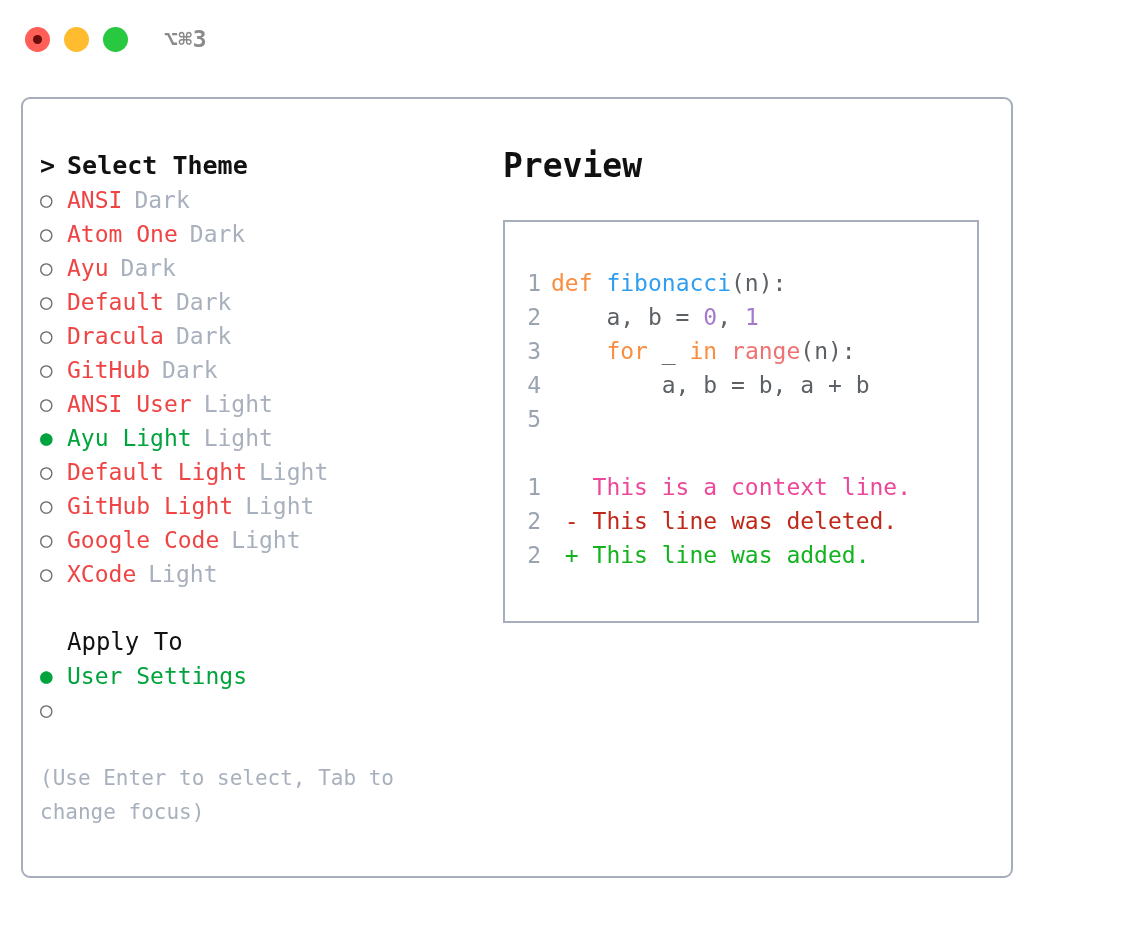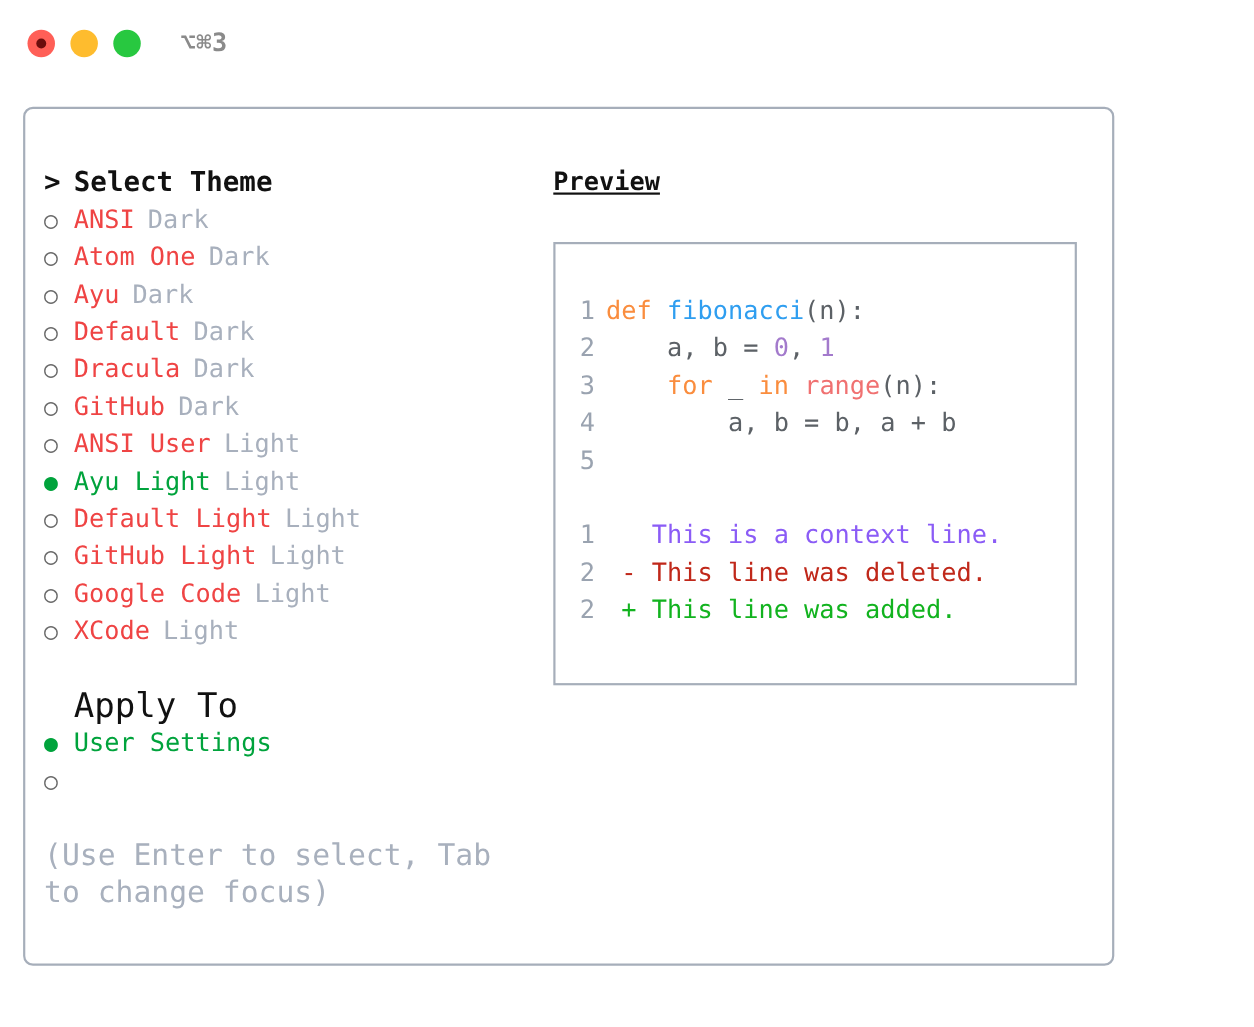--- a/index.html
+++ b/index.html
@@ -137,52 +137,51 @@
     color: #a8b0bd;
     margin-left: 12px;
   }
   .opt-row.selected .opt-variant { color: #a8b0bd; }
 
   .apply-head {
     display: flex;
     align-items: center;
     height: 34px;
     line-height: 34px;
-    font-size: 31px;
+    font-size: 24px;
     color: #111111;
     white-space: pre;
   }
   .apply-head .spacer {
     width: 27px;
     flex: 0 0 27px;
     display: inline-block;
   }
 
   .gap-block { height: 34px; }
 
   .hint {
     margin-top: 34px;
-    font-size: 27px;
+    font-size: 21px;
     line-height: 34px;
     color: #a8b0bd;
     width: 410px;
     white-space: pre-wrap;
   }
 
   
   .preview-title {
-    font-size: 23px;
+    font-size: 33px;
     font-weight: bold;
     color: #111111;
     line-height: 34px;
     height: 34px;
     display: flex;
     align-items: center;
     margin-left: 0;
-    text-decoration: underline;
   }
   .preview-box {
     margin-top: 37px;
     width: 476px;
     height: 403px;
     border: 2px solid #a6aeba;
     box-sizing: border-box;
     background: #ffffff;
     padding: 44px 0 0 0;
   }
@@ -205,21 +204,21 @@
   .blank-line { height: 34px; }
 
   
   .t-kw   { color: #fa8d3e; }
   .t-fn   { color: #2f9ef0; }
   .t-num  { color: #a37acc; }
   .t-bi   { color: #f07171; }
   .t-punc { color: #5c6166; }
   .t-var  { color: #5c6166; }
 
-  .d-ctx { color: #8b5cf6; }
+  .d-ctx { color: #ec4899; }
   .d-del { color: #c0281a; }
   .d-add { color: #12b31f; }
 </style>
 </head>
 <body>
 
 <div class="window">
 
   <div class="titlebar">
     <div class="traffic">

